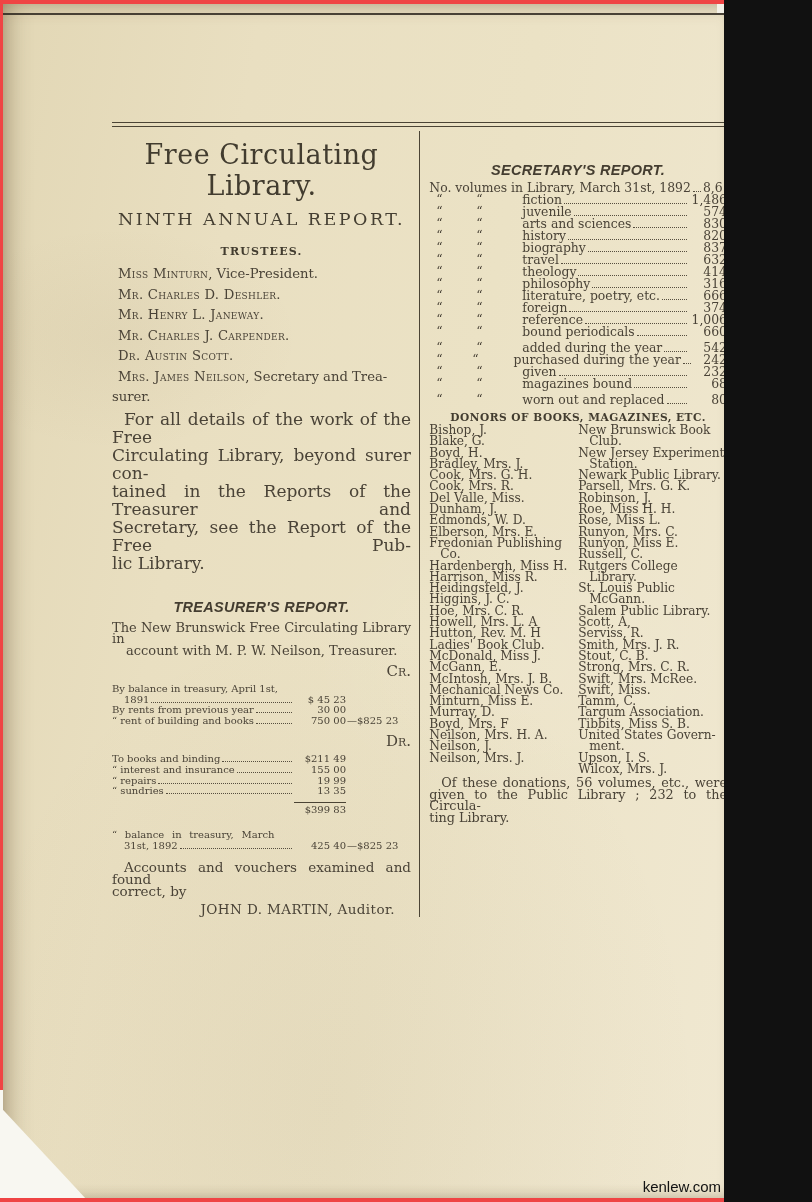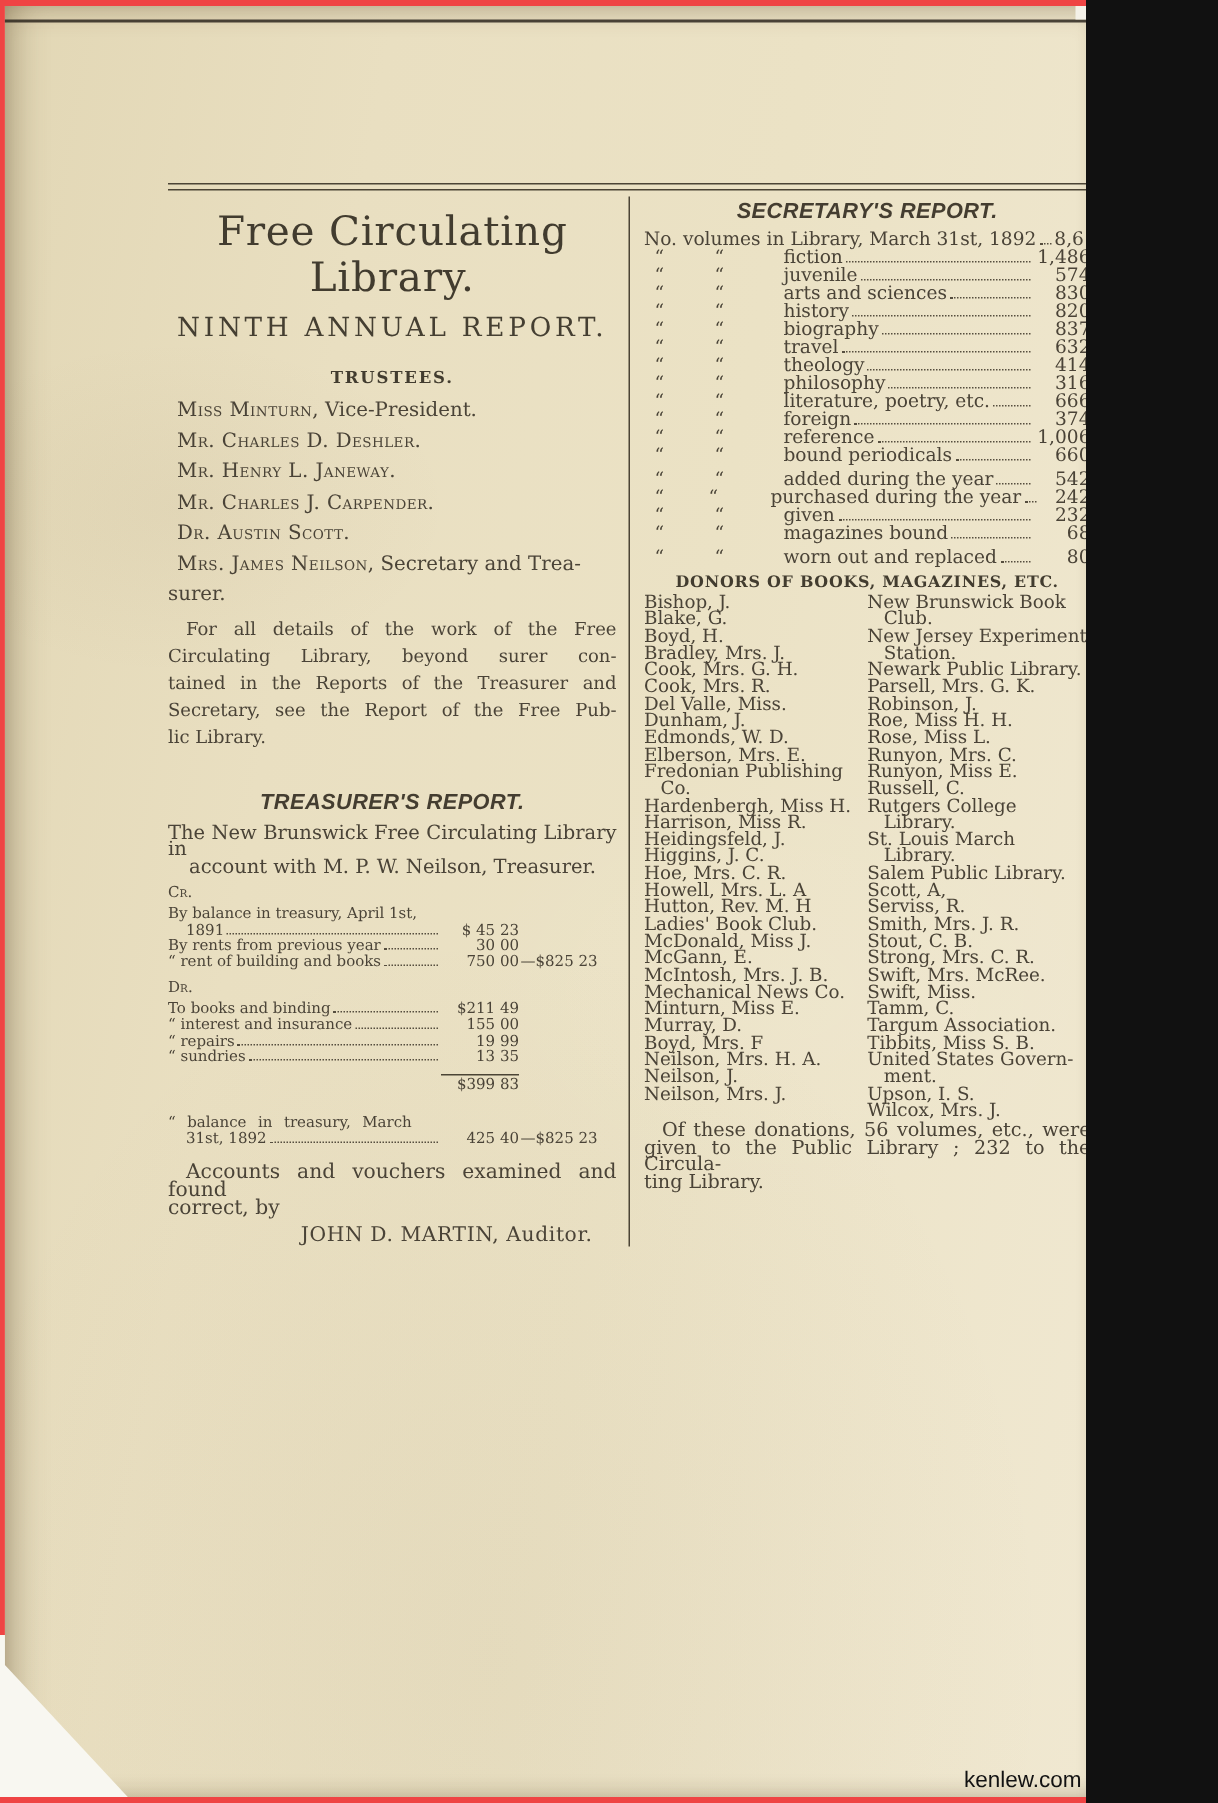--- a/index.html
+++ b/index.html
@@ -17,37 +17,37 @@
     box-shadow:inset 18px 0 24px -14px rgba(90,70,40,.45), inset 0 14px 18px -12px rgba(90,70,40,.30),
                inset 0 -10px 14px -10px rgba(90,70,40,.28);}
   .page-edge-line{position:absolute;left:0;right:0;top:9px;height:2px;background:rgba(45,39,30,.85);}
   .crease{position:absolute;left:794px;top:14px;width:2px;height:260px;transform:rotate(1deg);
     background:linear-gradient(rgba(150,128,90,0), rgba(150,128,90,.40), rgba(150,128,90,0));}
   .content{position:absolute;left:109px;top:118px;width:615px;}
   .top-rule{height:3px;border-top:1.6px solid #4b4435;border-bottom:1.1px solid #4b4435;}
   .columns{display:flex;align-items:stretch;}
   .col-left{width:299px;}
   .divider{width:1.3px;background:#4b4435;margin:4px 9px 0 8px;}
-  .col-right{flex:1;min-width:0;}
+  .col-right{flex:1;min-width:0;margin-top:29px;}
 
   .doc-title{font-size:27px;text-align:center;margin-top:12px;letter-spacing:.5px;color:#423c2f;}
   .doc-subtitle{font-size:17.5px;text-align:center;margin-top:8px;letter-spacing:2.5px;color:#453f32;}
   .sc-heading{font-size:11px;font-weight:bold;text-align:center;letter-spacing:1.2px;margin-top:16px;color:#423c2f;}
   .trustees{margin-top:6px;font-size:13.2px;line-height:20.5px;}
   .trustee-line{white-space:pre-line;text-indent:6px;}
   .tname{font-variant:small-caps;letter-spacing:.3px;}
-  .intro{margin-top:2px;font-size:12px;line-height:18px;}
+  .intro{margin-top:2px;font-size:17px;line-height:18px;}
   .jline{text-align:justify;text-align-last:justify;}
   .ind{text-indent:12px;}
   .report-heading{font-family:"Liberation Sans",sans-serif;font-style:italic;font-weight:bold;
     font-size:14.5px;text-align:center;letter-spacing:.3px;margin-top:27px;color:#443d30;}
   .report-heading.sec{margin-top:6px;}
   .tr-intro{margin-top:7px;font-size:13px;line-height:11.8px;}
   .tr-intro .l2{padding-left:14px;}
-  .crdr{font-variant:small-caps;text-align:left;font-size:10px;margin:5px 0 4px;}
+  .crdr{font-variant:small-caps;text-align:right;font-size:15px;margin:5px 0 4px;}
   .fin{font-size:10px;line-height:10.8px;}
   .fin.balance{margin-top:14px;}
   .fin-pre{white-space:nowrap;}
   .wide{word-spacing:4.5px;}
   .fin-row{display:flex;align-items:baseline;}
   .fin-label{white-space:nowrap;}
   .fin-label.cont{padding-left:12px;}
   .leader{flex:1;border-bottom:1.6px dotted #564e3f;margin:0 2px 2px 2px;min-width:8px;}
   .fin-amt{width:52px;text-align:right;white-space:pre;}
   .fin-total{width:64px;white-space:pre;padding-left:1px;}
@@ -355,21 +355,21 @@
 Station.</div>
                 <div class="donor">Newark Public Library.</div>
                 <div class="donor">Parsell, Mrs. G. K.</div>
                 <div class="donor">Robinson, J.</div>
                 <div class="donor">Roe, Miss H. H.</div>
                 <div class="donor">Rose, Miss L.</div>
                 <div class="donor">Runyon, Mrs. C.</div>
                 <div class="donor">Runyon, Miss E.</div>
                 <div class="donor">Russell, C.</div>
                 <div class="donor">Rutgers College Library.</div>
-                <div class="donor">St. Louis March Library.</div>
+                <div class="donor">St. Louis Public McGann.</div>
                 <div class="donor">Salem Public Library.</div>
                 <div class="donor">Scott, A,</div>
                 <div class="donor">Serviss, R.</div>
                 <div class="donor">Smith, Mrs. J. R.</div>
                 <div class="donor">Stout, C. B.</div>
                 <div class="donor">Strong, Mrs. C. R.</div>
                 <div class="donor">Swift, Mrs. McRee.</div>
                 <div class="donor">Swift, Miss.</div>
                 <div class="donor">Tamm, C.</div>
                 <div class="donor">Targum Association.</div>

